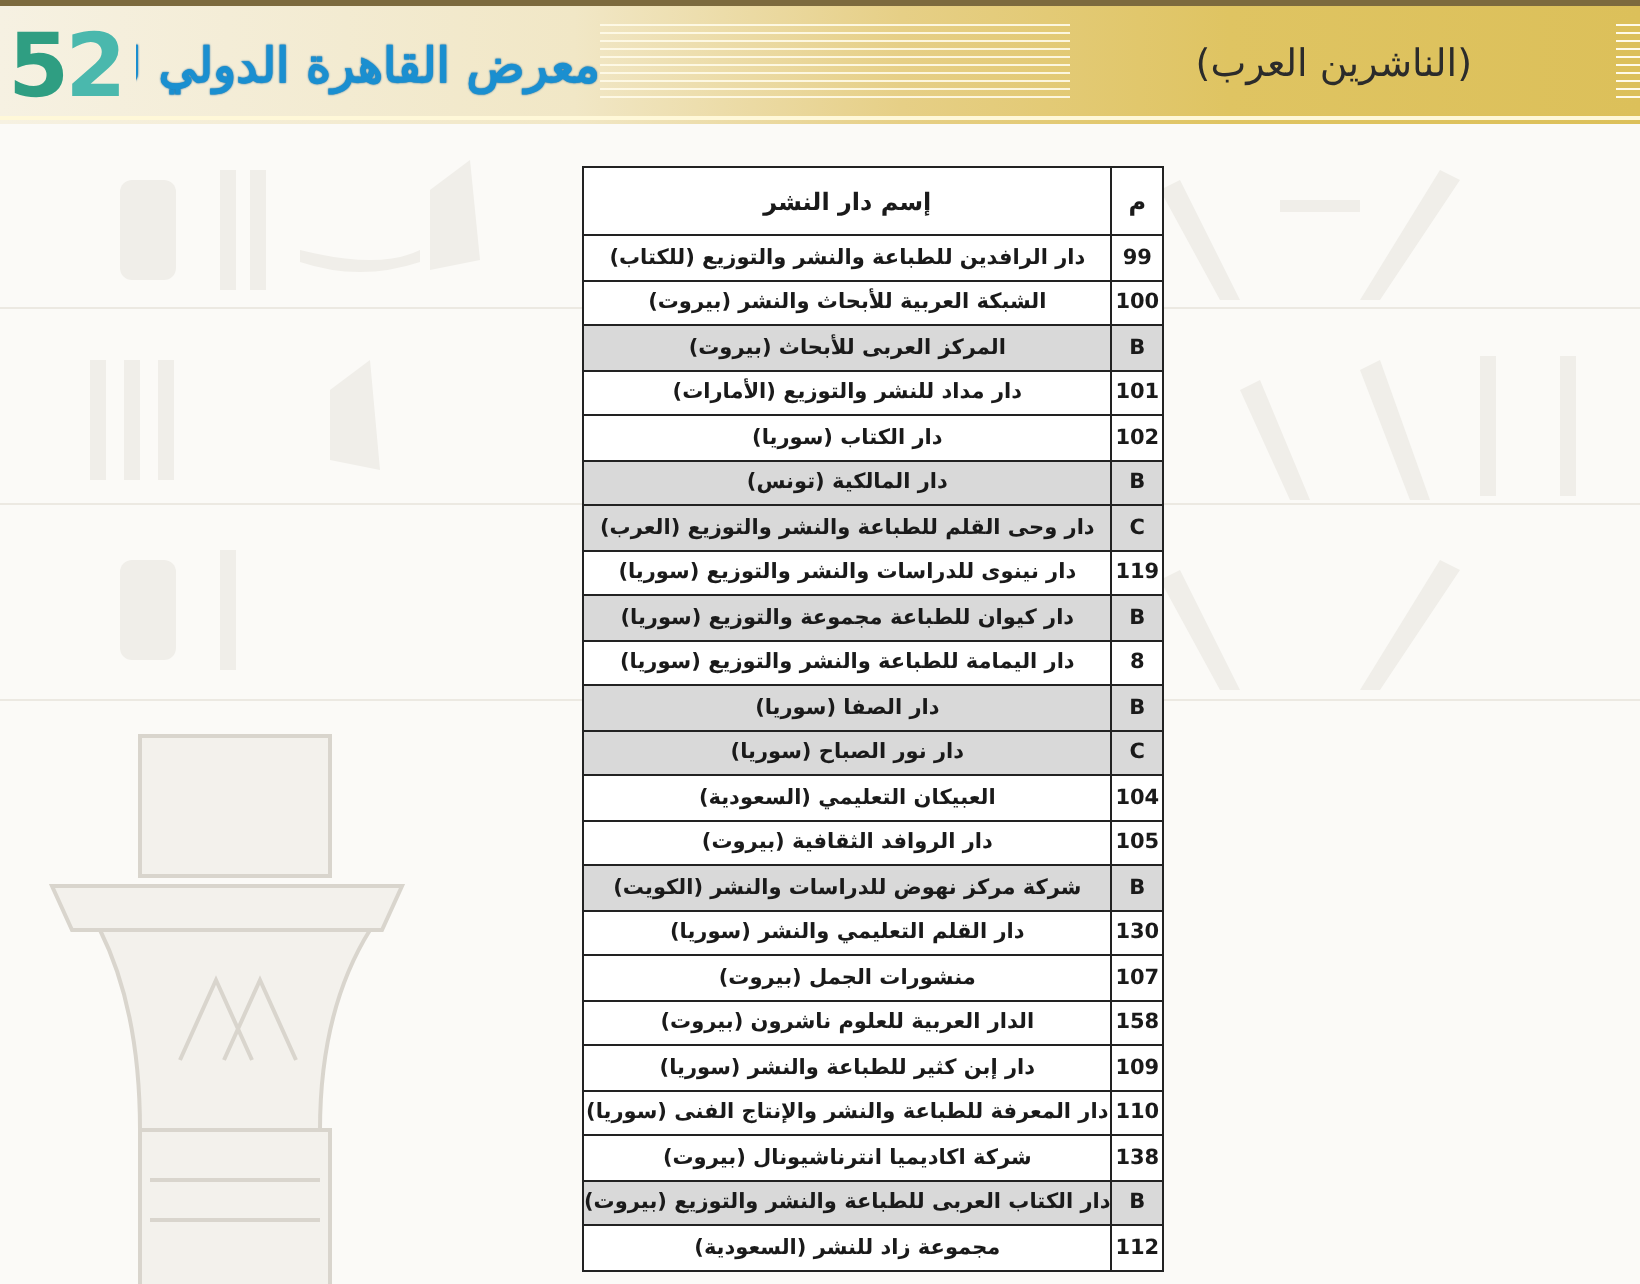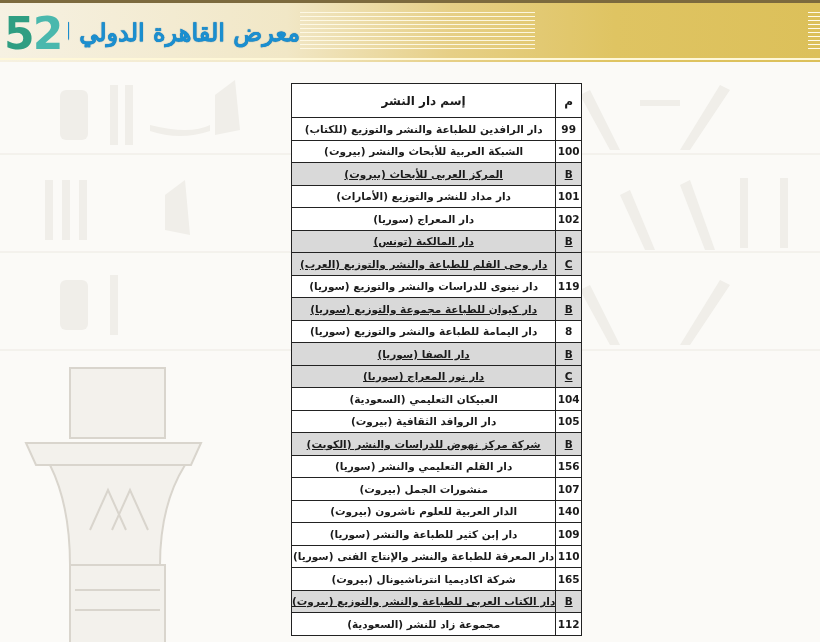--- a/index.html
+++ b/index.html
@@ -45,30 +45,31 @@
     position:absolute; left:291px; top:83px; width:291px;
     border-collapse:collapse; direction:rtl; background:#fff;
     font-family:"DejaVu Sans", sans-serif;
   }
   table.pubs th, table.pubs td {
     border:1px solid #222; padding:0; text-align:center; color:#1a1a1a;
   }
   table.pubs th { height:33px; font-size:12px; font-weight:bold; }
   table.pubs td { height:21.5px; font-size:10.5px; font-weight:bold; white-space:nowrap; }
   table.pubs td.num { width:33px; }
-  table.pubs tr.shaded td { background:#d9d9d9;text-decoration:underline; }
+  table.pubs tr.shaded td { background:#d9d9d9; }
 </style>
 </head>
 <body>
 
 <div class="header">
   <div class="stripes s1"></div>
   <div class="stripes s2"></div>
   <div class="edition"><span class="d5">5</span><span class="d2">2</span></div>
   <div class="logo-text">معرض القاهرة الدولي للكتاب</div>
+  <div class="page-title">(الناشرين العرب)</div>
 </div>
 
 <svg class="bg-art" viewBox="0 62 820 580" xmlns="http://www.w3.org/2000/svg">
   <g stroke="#ece9e2" stroke-width="1" fill="none">
     <line x1="0" y1="154" x2="820" y2="154"></line>
     <line x1="0" y1="252" x2="820" y2="252"></line>
     <line x1="0" y1="350" x2="820" y2="350"></line>
   </g>
   <g fill="#f0eee9">
 
@@ -125,21 +126,21 @@
       <tr class="shaded">
         <td class="num">B</td>
         <td>المركز العربى للأبحاث (بيروت)</td>
       </tr>
       <tr>
         <td class="num">101</td>
         <td>دار مداد للنشر والتوزيع (الأمارات)</td>
       </tr>
       <tr>
         <td class="num">102</td>
-        <td>دار المعراج (سوريا)</td>
+        <td>دار الكتاب (سوريا)</td>
       </tr>
       <tr class="shaded">
         <td class="num">B</td>
         <td>دار المالكية (تونس)</td>
       </tr>
       <tr class="shaded">
         <td class="num">C</td>
         <td>دار وحى القلم للطباعة والنشر والتوزيع (العرب)</td>
       </tr>
       <tr>
@@ -153,56 +154,56 @@
       <tr>
         <td class="num">8</td>
         <td>دار اليمامة للطباعة والنشر والتوزيع (سوريا)</td>
       </tr>
       <tr class="shaded">
         <td class="num">B</td>
         <td>دار الصفا (سوريا)</td>
       </tr>
       <tr class="shaded">
         <td class="num">C</td>
-        <td>دار نور المعراج (سوريا)</td>
+        <td>دار نور الصباح (سوريا)</td>
       </tr>
       <tr>
         <td class="num">104</td>
         <td>العبيكان التعليمي (السعودية)</td>
       </tr>
       <tr>
         <td class="num">105</td>
         <td>دار الروافد الثقافية (بيروت)</td>
       </tr>
       <tr class="shaded">
         <td class="num">B</td>
         <td>شركة مركز نهوض للدراسات والنشر (الكويت)</td>
       </tr>
       <tr>
-        <td class="num">156</td>
+        <td class="num">130</td>
         <td>دار القلم التعليمي والنشر (سوريا)</td>
       </tr>
       <tr>
         <td class="num">107</td>
         <td>منشورات الجمل (بيروت)</td>
       </tr>
       <tr>
-        <td class="num">140</td>
+        <td class="num">158</td>
         <td>الدار العربية للعلوم ناشرون (بيروت)</td>
       </tr>
       <tr>
         <td class="num">109</td>
         <td>دار إبن كثير للطباعة والنشر (سوريا)</td>
       </tr>
       <tr>
         <td class="num">110</td>
         <td>دار المعرفة للطباعة والنشر والإنتاج الفنى (سوريا)</td>
       </tr>
       <tr>
-        <td class="num">165</td>
+        <td class="num">138</td>
         <td>شركة اكاديميا انترناشيونال (بيروت)</td>
       </tr>
       <tr class="shaded">
         <td class="num">B</td>
         <td>دار الكتاب العربى للطباعة والنشر والتوزيع (بيروت)</td>
       </tr>
       <tr>
         <td class="num">112</td>
         <td>مجموعة زاد للنشر (السعودية)</td>
       </tr>

